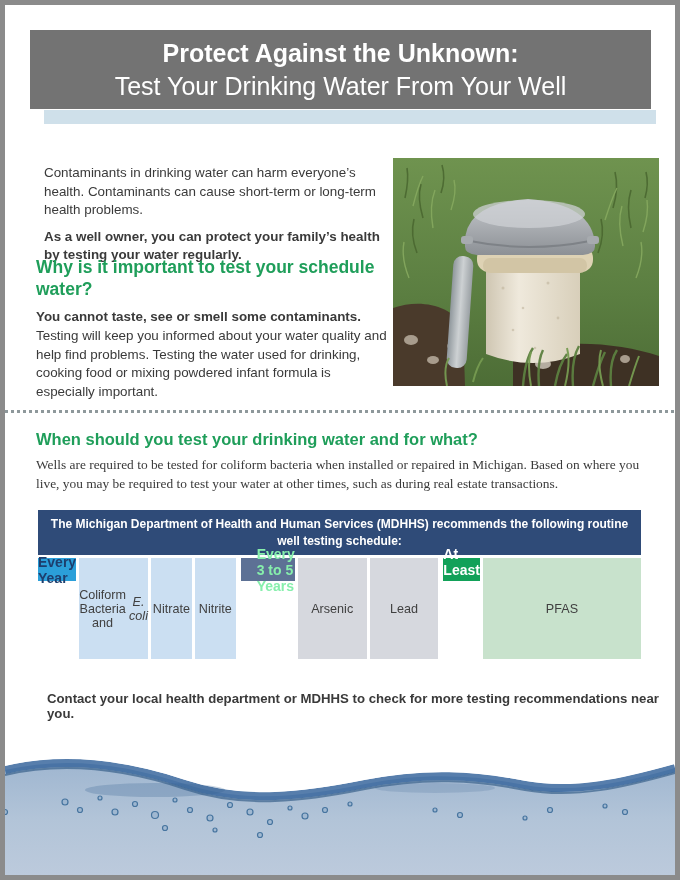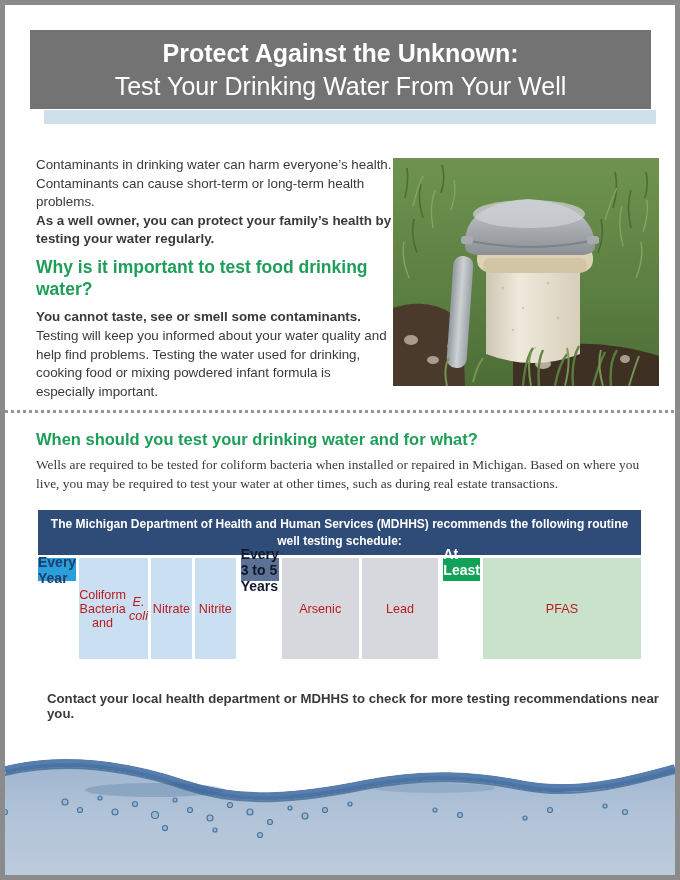--- a/index.html
+++ b/index.html
@@ -12,21 +12,21 @@
   .banner{
     left:25px;top:25px;width:621px;height:79px;background:#737373;
     display:flex;flex-direction:column;align-items:center;justify-content:center;
     color:#ffffff;text-align:center;line-height:1.3;
   }
   .banner .l1{font-size:25px;font-weight:700;}
   .banner .l2{font-size:25px;font-weight:400;}
   .strip{left:39px;top:105px;width:612px;height:14px;background:#cfe0ea;}
   
   .intro{left:31px;top:151px;width:356px;font-size:13.4px;line-height:1.38;color:#3a3a3a;}
-  .intro p{margin:0;}
+  .intro p{margin:8px;}
   .bold{font-weight:700;}
   .green-h1{
     left:31px;top:252px;width:340px;color:#1f9e5a;font-size:17.5px;font-weight:700;line-height:1.25;
   }
   .why-body{left:31px;top:303px;width:356px;font-size:13.4px;line-height:1.4;color:#3a3a3a;}
   .why-body p{margin:0;}
   
   .well-photo{left:388px;top:153px;width:266px;height:228px;}
   
   .dotted{
@@ -43,25 +43,25 @@
     height:45px;display:flex;align-items:center;justify-content:center;padding:0 12px;
     box-sizing:border-box;line-height:1.35;margin-bottom:3px;
   }
   .tcols{display:flex;gap:5px;}
   .tcol{flex:1;display:flex;flex-direction:row;gap:3px;height:101px;}
   .thead{
     height:23px;flex:0 0 23px;display:flex;align-items:center;justify-content:center;
     font-size:14px;font-weight:700;
   }
   .thead.c1{background:#2b9fd9;color:#1d3e6d;}
-  .thead.c2{background:#5d7195;color:#0f172a;}
+  .thead.c2{background:#5d7195;color:#86efac;padding-left:16px;}
   .thead.c3{background:#12a159;color:#ffffff;}
   .tcell{
     flex:1;display:flex;align-items:center;justify-content:center;
-    font-size:12.6px;color:#b91c1c;text-align:center;
+    font-size:12.6px;color:#404040;text-align:center;
   }
   .tcell.rowblue{background:#cbdff2;}
   .tcell.rowgray{background:#d6d8de;}
   .tcell.rowgreen{background:#c8e2cc;}
   .tcell i{font-style:italic;margin-left:3px;}
   
   .footer-note{left:42px;top:686px;width:620px;font-size:13.2px;font-weight:700;color:#3a3a3a;}
   
   .water-photo{left:0;top:735px;width:670px;height:135px;}
 </style>
@@ -74,21 +74,21 @@
     <div class="l1">Protect Against the Unknown:</div>
     <div class="l2">Test Your Drinking Water From Your Well</div>
   </div>
   <div class="abs strip"></div>
 
   <div class="abs intro">
     <p>Contaminants in drinking water can harm everyone’s health. Contaminants can cause short-term or long-term health problems.</p>
     <p class="bold">As a well owner, you can protect your family’s health by testing your water regularly.</p>
   </div>
 
-  <div class="abs green-h1">Why is it important to test food drinking water?</div>
+  <div class="abs green-h1">Why is it important to test your schedule water?</div>
 
   <div class="abs why-body">
     <p class="bold">You cannot taste, see or smell some contaminants.</p>
     <p>Testing will keep you informed about your water quality and help find problems. Testing the water used for drinking, cooking food or mixing powdered infant formula is especially important.</p>
   </div>
 
   <svg class="abs well-photo" viewBox="0 0 266 228" xmlns="http://www.w3.org/2000/svg">
     <defs>
       <linearGradient id="gg" x1="0" y1="0" x2="0" y2="1">
         <stop offset="0" stop-color="#6f934f"></stop>

